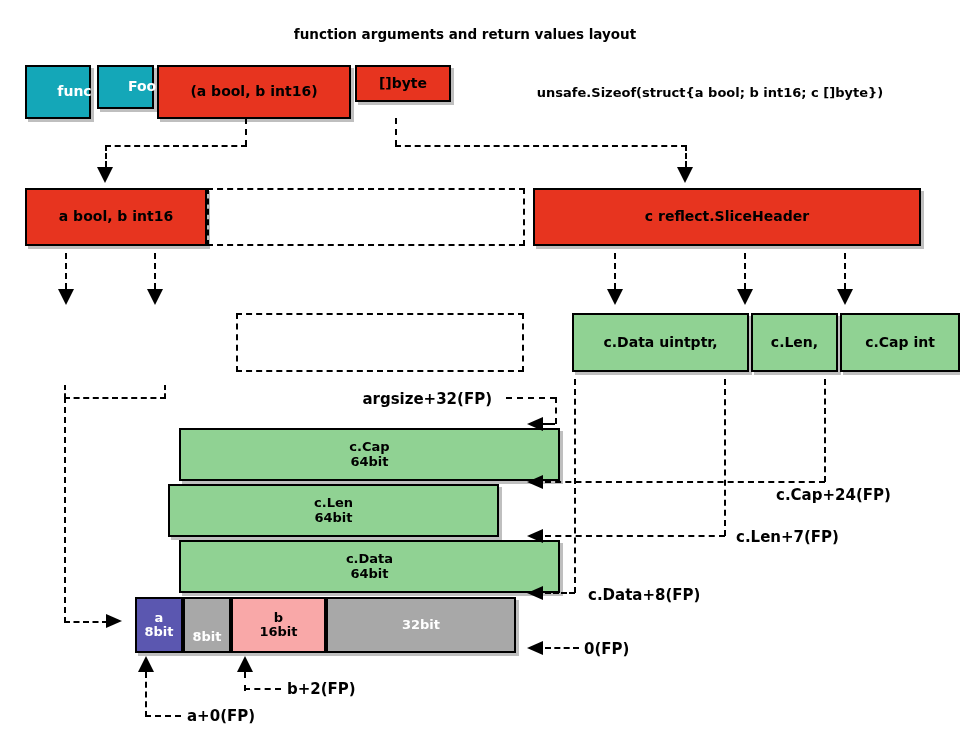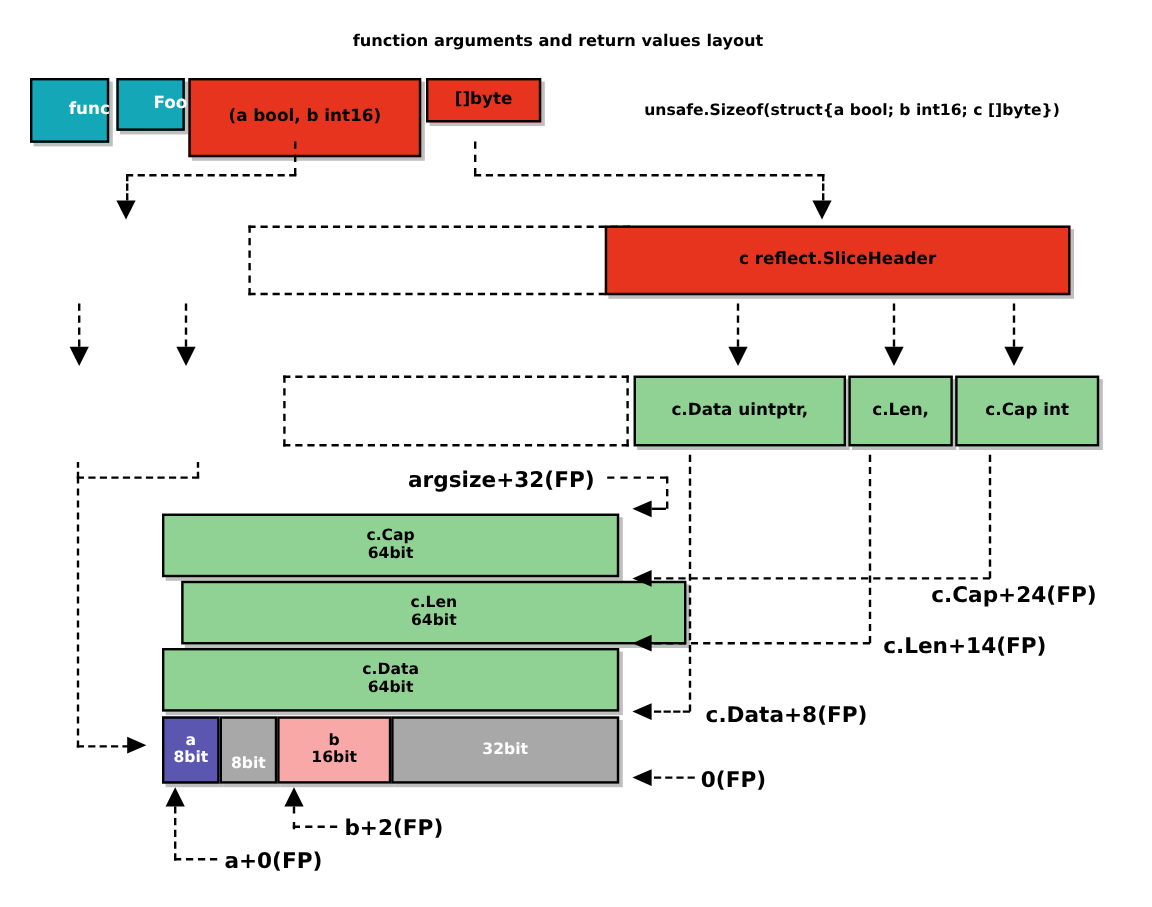--- a/index.html
+++ b/index.html
@@ -12,61 +12,62 @@
   .note{position:absolute;top:85px;left:520px;width:380px;text-align:center;font-size:13px;font-weight:bold;}
   .bx{
     position:absolute;display:flex;align-items:center;justify-content:center;
     border:2px solid #000;font-weight:bold;font-size:14px;text-align:center;
     box-shadow:3px 3px 0 #bfbfbf;line-height:1.1;
   }
   .teal{background:#14a7b8;color:#fff;padding-left:33px;}
   .red{background:#e7341f;color:#000;}
   .purple{background:#5b57b0;color:#fff;}
   .pink{background:#f9a8a8;color:#000;}
-  .green{background:#90d293;color:#000;}
+  .green{background:#90d293;color:#000;margin-left:44px;}
   .gray{background:#a8a8a8;color:#fff;}
   .dashedbx{
     position:absolute;border:2px dashed #000;background:transparent;box-shadow:none;
   }
   .col{flex-direction:column;font-size:13px;}
   .dh{position:absolute;border-top:2px dashed #000;height:0;}
   .dv{position:absolute;border-left:2px dashed #000;width:0;}
   .ah{position:absolute;width:0;height:0;}
   .ah-down{border-left:8px solid transparent;border-right:8px solid transparent;border-top:16px solid #000;}
   .ah-up{border-left:8px solid transparent;border-right:8px solid transparent;border-bottom:16px solid #000;}
   .ah-left{border-top:7px solid transparent;border-bottom:7px solid transparent;border-right:16px solid #000;}
   .ah-right{border-top:7px solid transparent;border-bottom:7px solid transparent;border-left:16px solid #000;}
-  .lbl{position:absolute;font-size:18px;font-weight:bold;white-space:nowrap;}
+  .lbl{position:absolute;font-size:15px;font-weight:bold;white-space:nowrap;}
   .wordpad{align-items:flex-end;padding-bottom:7px;font-size:13px;}
   .word{font-size:13px;}
 </style>
 </head>
 <body>
 
 <div id="canvas">
 
   <div class="ttl">function arguments and return values layout</div>
 
   <div class="bx teal" style="left:25px;top:65px;width:66px;height:54px;">func</div>
   <div class="bx teal" style="left:97px;top:65px;width:57px;height:44px;">Foo</div>
-  <div class="bx red" style="left:157px;top:65px;width:194px;height:66px;">(a bool, b int16)</div>
+  <div class="bx red" style="left:157px;top:65px;width:194px;height:54px;">(a bool, b int16)</div>
   <div class="bx red" style="left:355px;top:65px;width:96px;height:37px;">[]byte</div>
   <div class="note">unsafe.Sizeof(struct{a bool; b int16; c []byte})</div>
 
   <div class="dv" style="left:245px;top:118px;height:28px;"></div>
   <div class="dh" style="left:105px;top:145px;width:142px;"></div>
   <div class="dv" style="left:105px;top:145px;height:22px;"></div>
   <div class="ah ah-down" style="left:97px;top:167px;"></div>
   <div class="dv" style="left:395px;top:118px;height:28px;"></div>
   <div class="dh" style="left:395px;top:145px;width:292px;"></div>
   <div class="dv" style="left:685px;top:145px;height:22px;"></div>
   <div class="ah ah-down" style="left:677px;top:167px;"></div>
 
+  <div class="bx red" style="left:25px;top:188px;width:182px;height:58px;">a bool, b int16</div>
   <div class="dashedbx" style="left:207px;top:188px;width:318px;height:58px;"></div>
-  <div class="bx red" style="left:504px;top:188px;width:388px;height:58px;text-align:right;">c reflect.SliceHeader</div>
+  <div class="bx red" style="left:533px;top:188px;width:388px;height:58px;text-align:right;">c reflect.SliceHeader</div>
 
   <div class="dv" style="left:65px;top:253px;height:36px;"></div>
   <div class="ah ah-down" style="left:58px;top:289px;"></div>
   <div class="dv" style="left:154px;top:253px;height:36px;"></div>
   <div class="ah ah-down" style="left:147px;top:289px;"></div>
   <div class="dv" style="left:614px;top:253px;height:36px;"></div>
   <div class="ah ah-down" style="left:607px;top:289px;"></div>
   <div class="dv" style="left:744px;top:253px;height:36px;"></div>
   <div class="ah ah-down" style="left:737px;top:289px;"></div>
   <div class="dv" style="left:844px;top:253px;height:36px;"></div>
@@ -81,21 +82,21 @@
   <div class="dv" style="left:164px;top:385px;height:13px;"></div>
   <div class="dh" style="left:64px;top:397px;width:102px;"></div>
   <div class="dv" style="left:64px;top:397px;height:226px;"></div>
   <div class="dh" style="left:64px;top:621px;width:44px;"></div>
   <div class="ah ah-right" style="left:106px;top:614px;"></div>
 
   <div class="bx green col" style="left:135px;top:428px;width:381px;height:53px;">
     <span>c.Cap</span>
     <span>64bit</span>
   </div>
-  <div class="bx green col" style="left:151px;top:484px;width:421px;height:53px;">
+  <div class="bx green col" style="left:124px;top:484px;width:331px;height:53px;">
     <span>c.Len</span>
     <span>64bit</span>
   </div>
   <div class="bx green col" style="left:135px;top:540px;width:381px;height:53px;">
     <span>c.Data</span>
     <span>64bit</span>
   </div>
 
   <div class="bx purple col word" style="left:135px;top:597px;width:48px;height:56px;">
     <span>a</span>
@@ -115,21 +116,21 @@
   <div class="ah ah-left" style="left:527px;top:417px;"></div>
 
   <div class="dv" style="left:824px;top:379px;height:103px;"></div>
   <div class="dh" style="left:545px;top:481px;width:280px;"></div>
   <div class="ah ah-left" style="left:527px;top:475px;"></div>
   <div class="lbl" style="left:776px;top:486px;">c.Cap+24(FP)</div>
 
   <div class="dv" style="left:724px;top:379px;height:157px;"></div>
   <div class="dh" style="left:545px;top:535px;width:180px;"></div>
   <div class="ah ah-left" style="left:527px;top:529px;"></div>
-  <div class="lbl" style="left:736px;top:528px;">c.Len+14(FP)</div>
+  <div class="lbl" style="left:736px;top:528px;">c.Len+7(FP)</div>
 
   <div class="dv" style="left:574px;top:379px;height:214px;"></div>
   <div class="dh" style="left:545px;top:592px;width:30px;"></div>
   <div class="ah ah-left" style="left:527px;top:586px;"></div>
   <div class="lbl" style="left:588px;top:586px;">c.Data+8(FP)</div>
 
   <div class="dh" style="left:545px;top:647px;width:34px;"></div>
   <div class="ah ah-left" style="left:527px;top:641px;"></div>
   <div class="lbl" style="left:584px;top:640px;">0(FP)</div>
 

